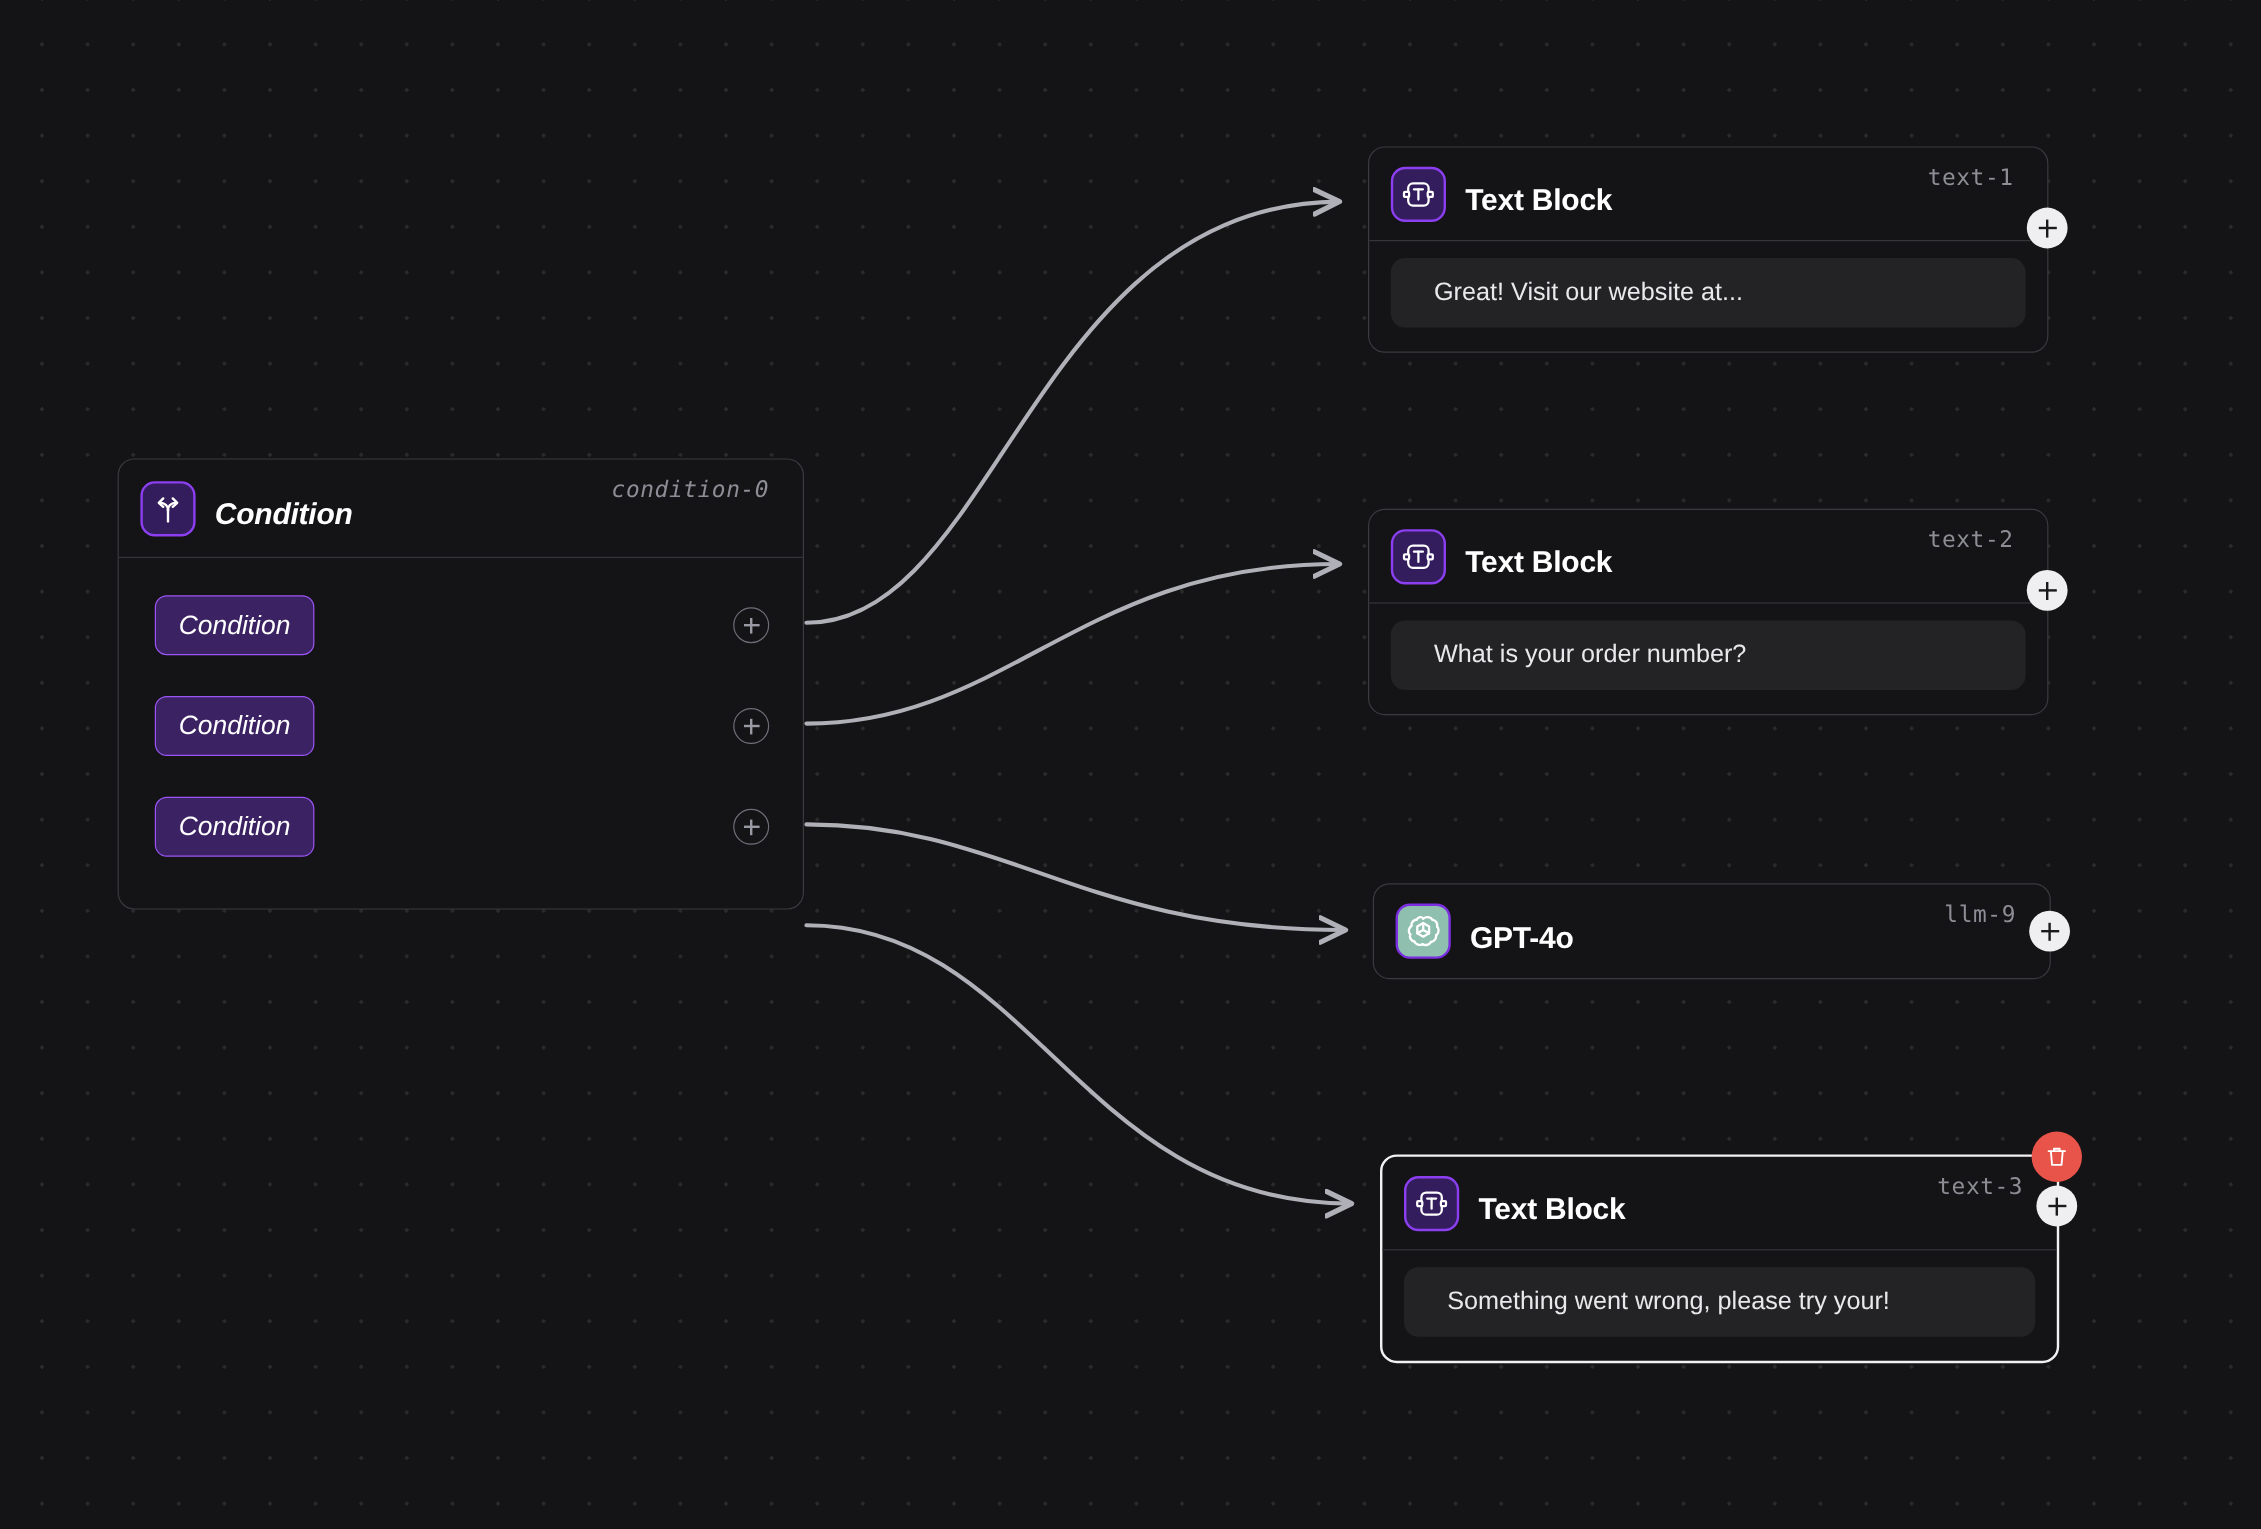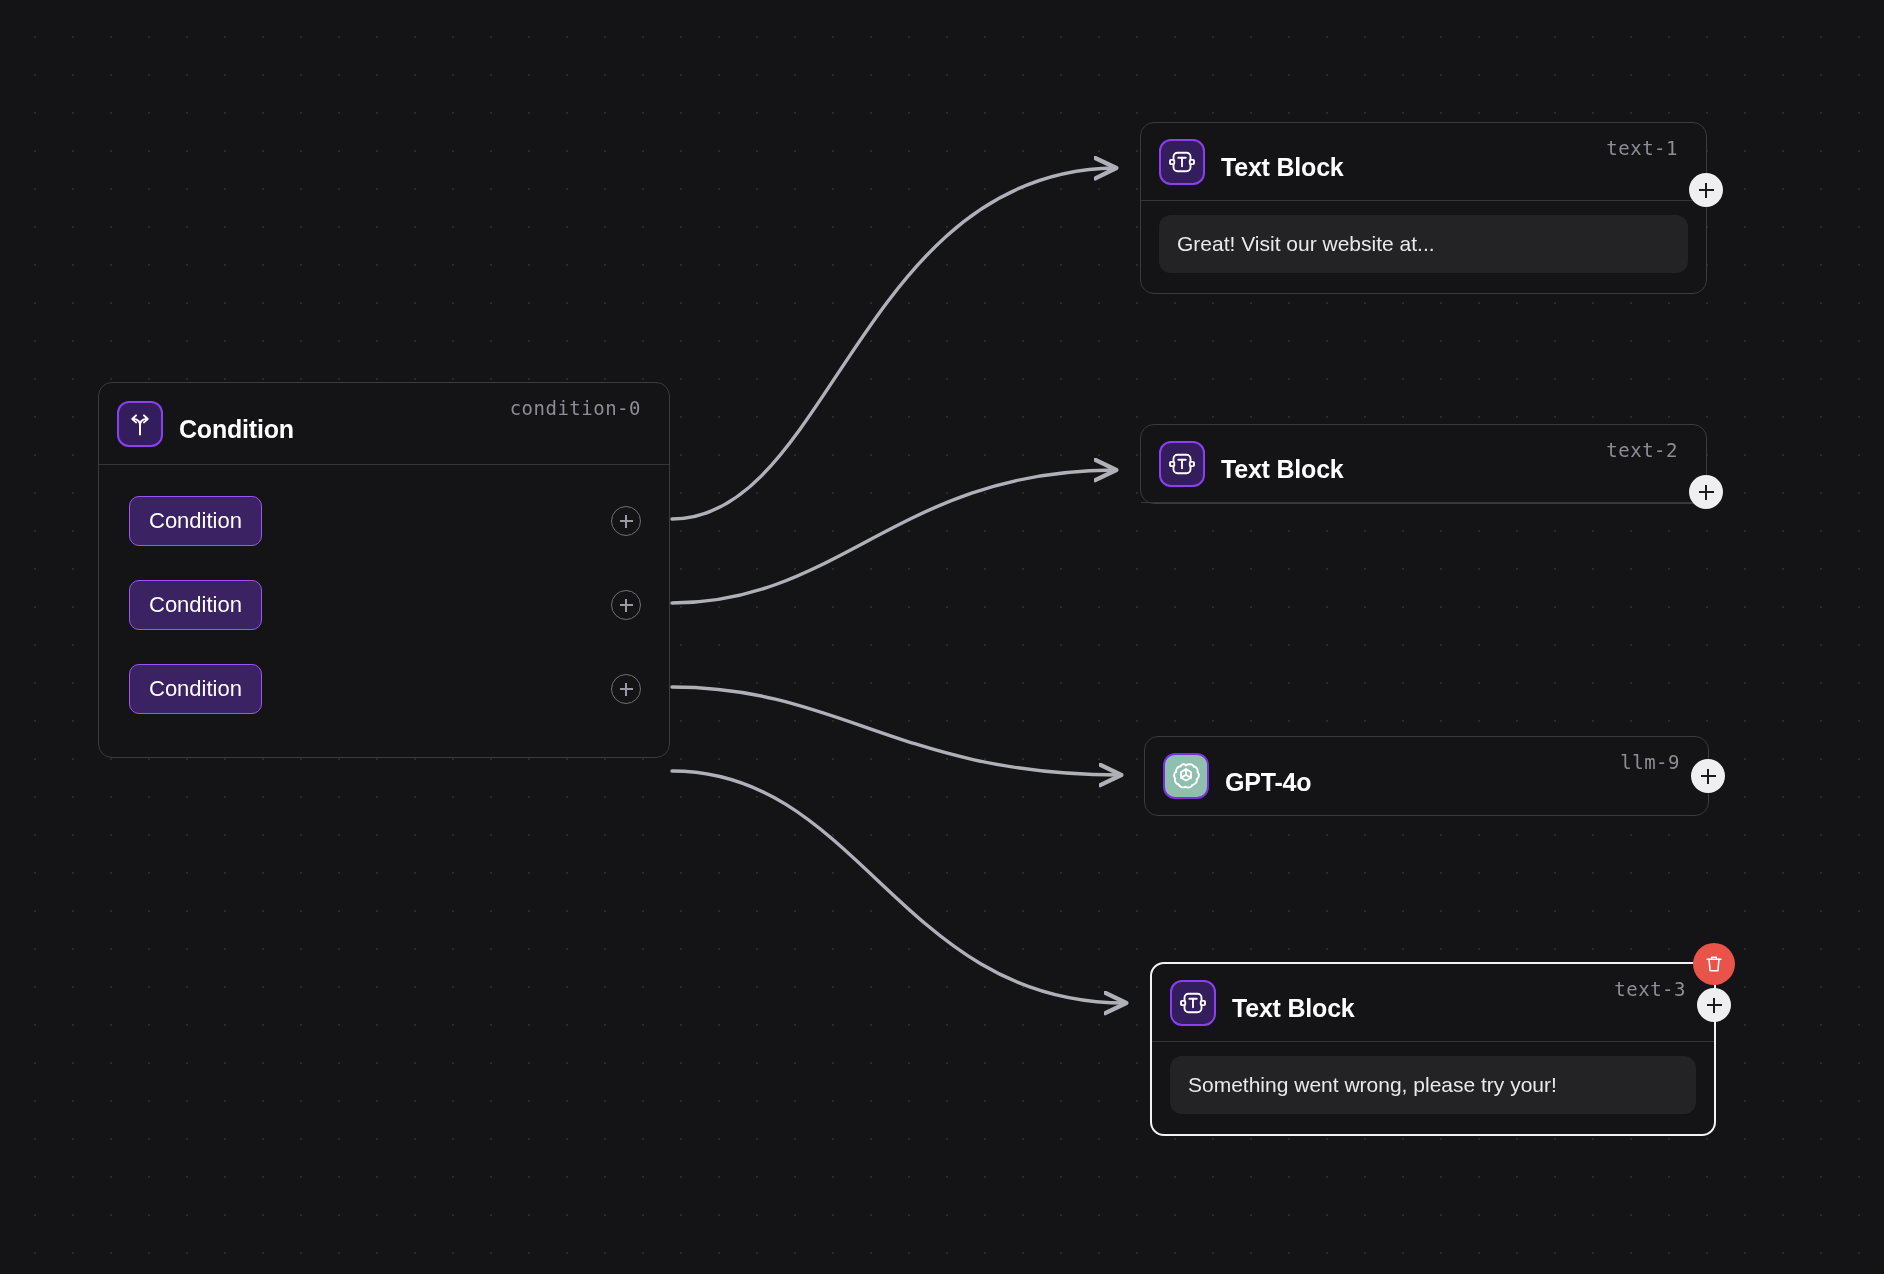--- a/index.html
+++ b/index.html
@@ -89,21 +89,21 @@
     font-size: 19px;
     letter-spacing: 0.5px;
     white-space: nowrap;
   }
 
   .node-body { padding: 14px 18px 20px 18px; }
 
   .text-field {
     background: #232326;
     border-radius: 12px;
-    padding: 17px 18px;
+    padding: 17px 36px;
     color: #e9e9ec;
     font-size: 21px;
     white-space: nowrap;
     overflow: hidden;
   }
 
   
   .plus-handle {
     position: absolute;
     width: 34px;
@@ -131,21 +131,21 @@
     height: 42px;
     border-radius: 50%;
     background: #e8534a;
     display: flex;
     align-items: center;
     justify-content: center;
     z-index: 7;
   }
 
   
-  #condition-node { left: 98px; top: 382px; width: 572px; }
+  #condition-node { left: 98px; top: 382px; width: 572px; font-style: italic; }
   #condition-node .node-header { height: 82px; }
   #condition-node .cond-body { padding: 14px 0 26px 0; }
 
   .branch-row {
     position: relative;
     display: flex;
     align-items: center;
     height: 84px;
     padding: 0 28px 0 30px;
   }
@@ -262,20 +262,23 @@
         <svg width="30" height="30" viewBox="0 0 24 24" fill="none" stroke="#ffffff" stroke-width="1.5" stroke-linecap="round" stroke-linejoin="round">
           <rect x="5.2" y="4.6" width="13.6" height="14.8" rx="3.2"></rect>
           <path d="M9 8.6 L15 8.6"></path>
           <path d="M12 8.6 L12 15.4"></path>
           <rect x="2.4" y="10.3" width="3.4" height="3.4" rx="0.7" fill="#341d5c"></rect>
           <rect x="18.2" y="10.3" width="3.4" height="3.4" rx="0.7" fill="#341d5c"></rect>
         </svg>
       </div>
       <div class="node-title">Text Block</div>
       <div class="node-id">text-2</div>
+    </div>
+    <div class="node-body">
+      <div class="text-field">What is your order number?</div>
     </div>
     <div class="plus-handle" style="right:-17px; top:50px;"></div>
   </div>
 
   <div class="node" id="node-llm-0">
     <div class="node-header">
       <div class="node-icon openai">
         <svg width="32" height="32" viewBox="0 0 24 24" fill="none" stroke="#ffffff" stroke-width="1.45" stroke-linecap="round" stroke-linejoin="round">
           <path d="M12 4.1 C13.9 2.6 16.6 3.0 17.9 4.9"></path>
           <path d="M17.9 4.9 C19.9 5.2 21.2 7.2 20.7 9.1"></path>

